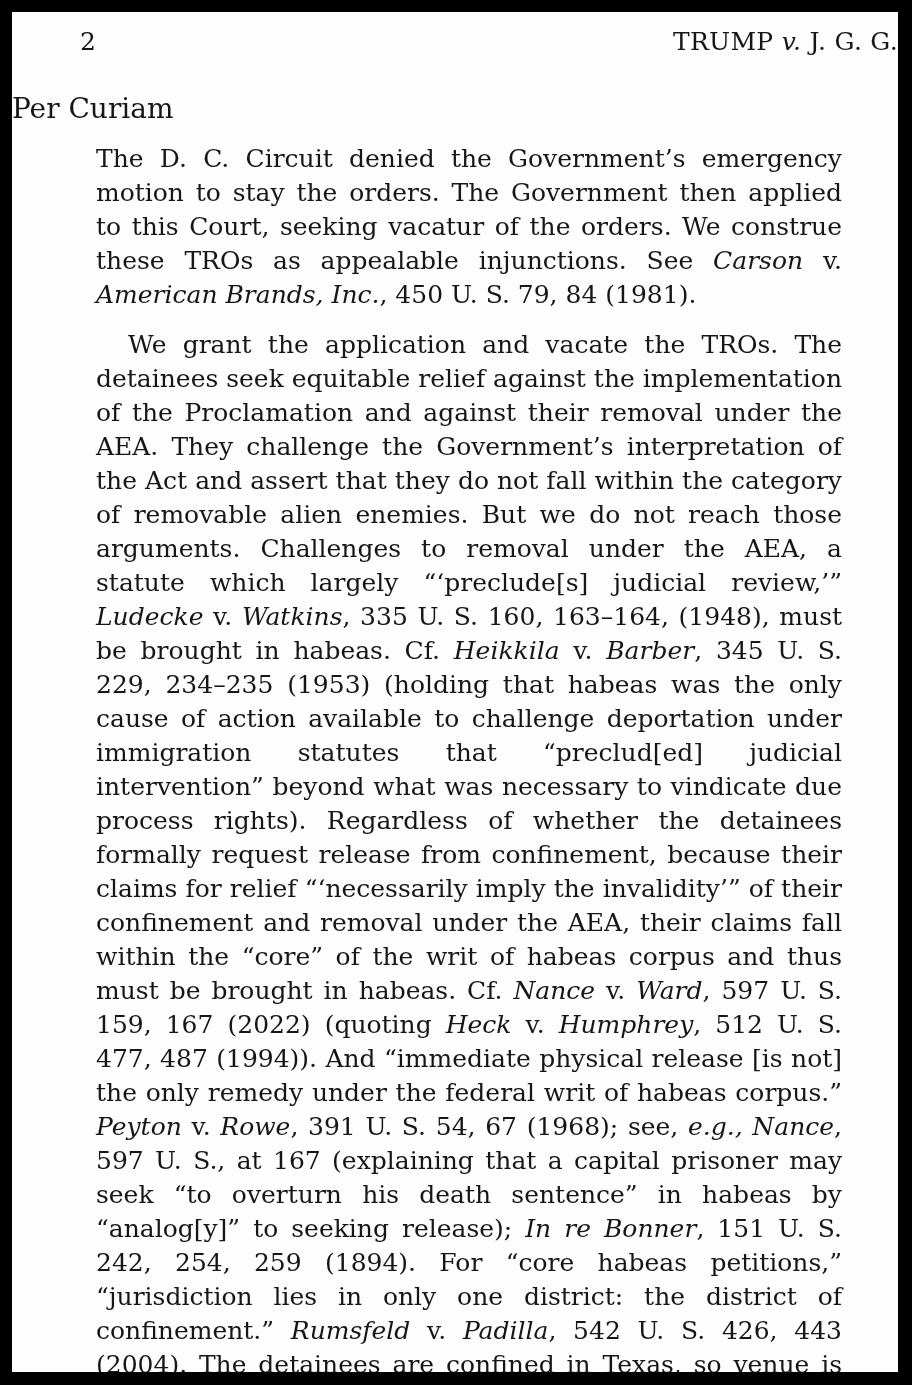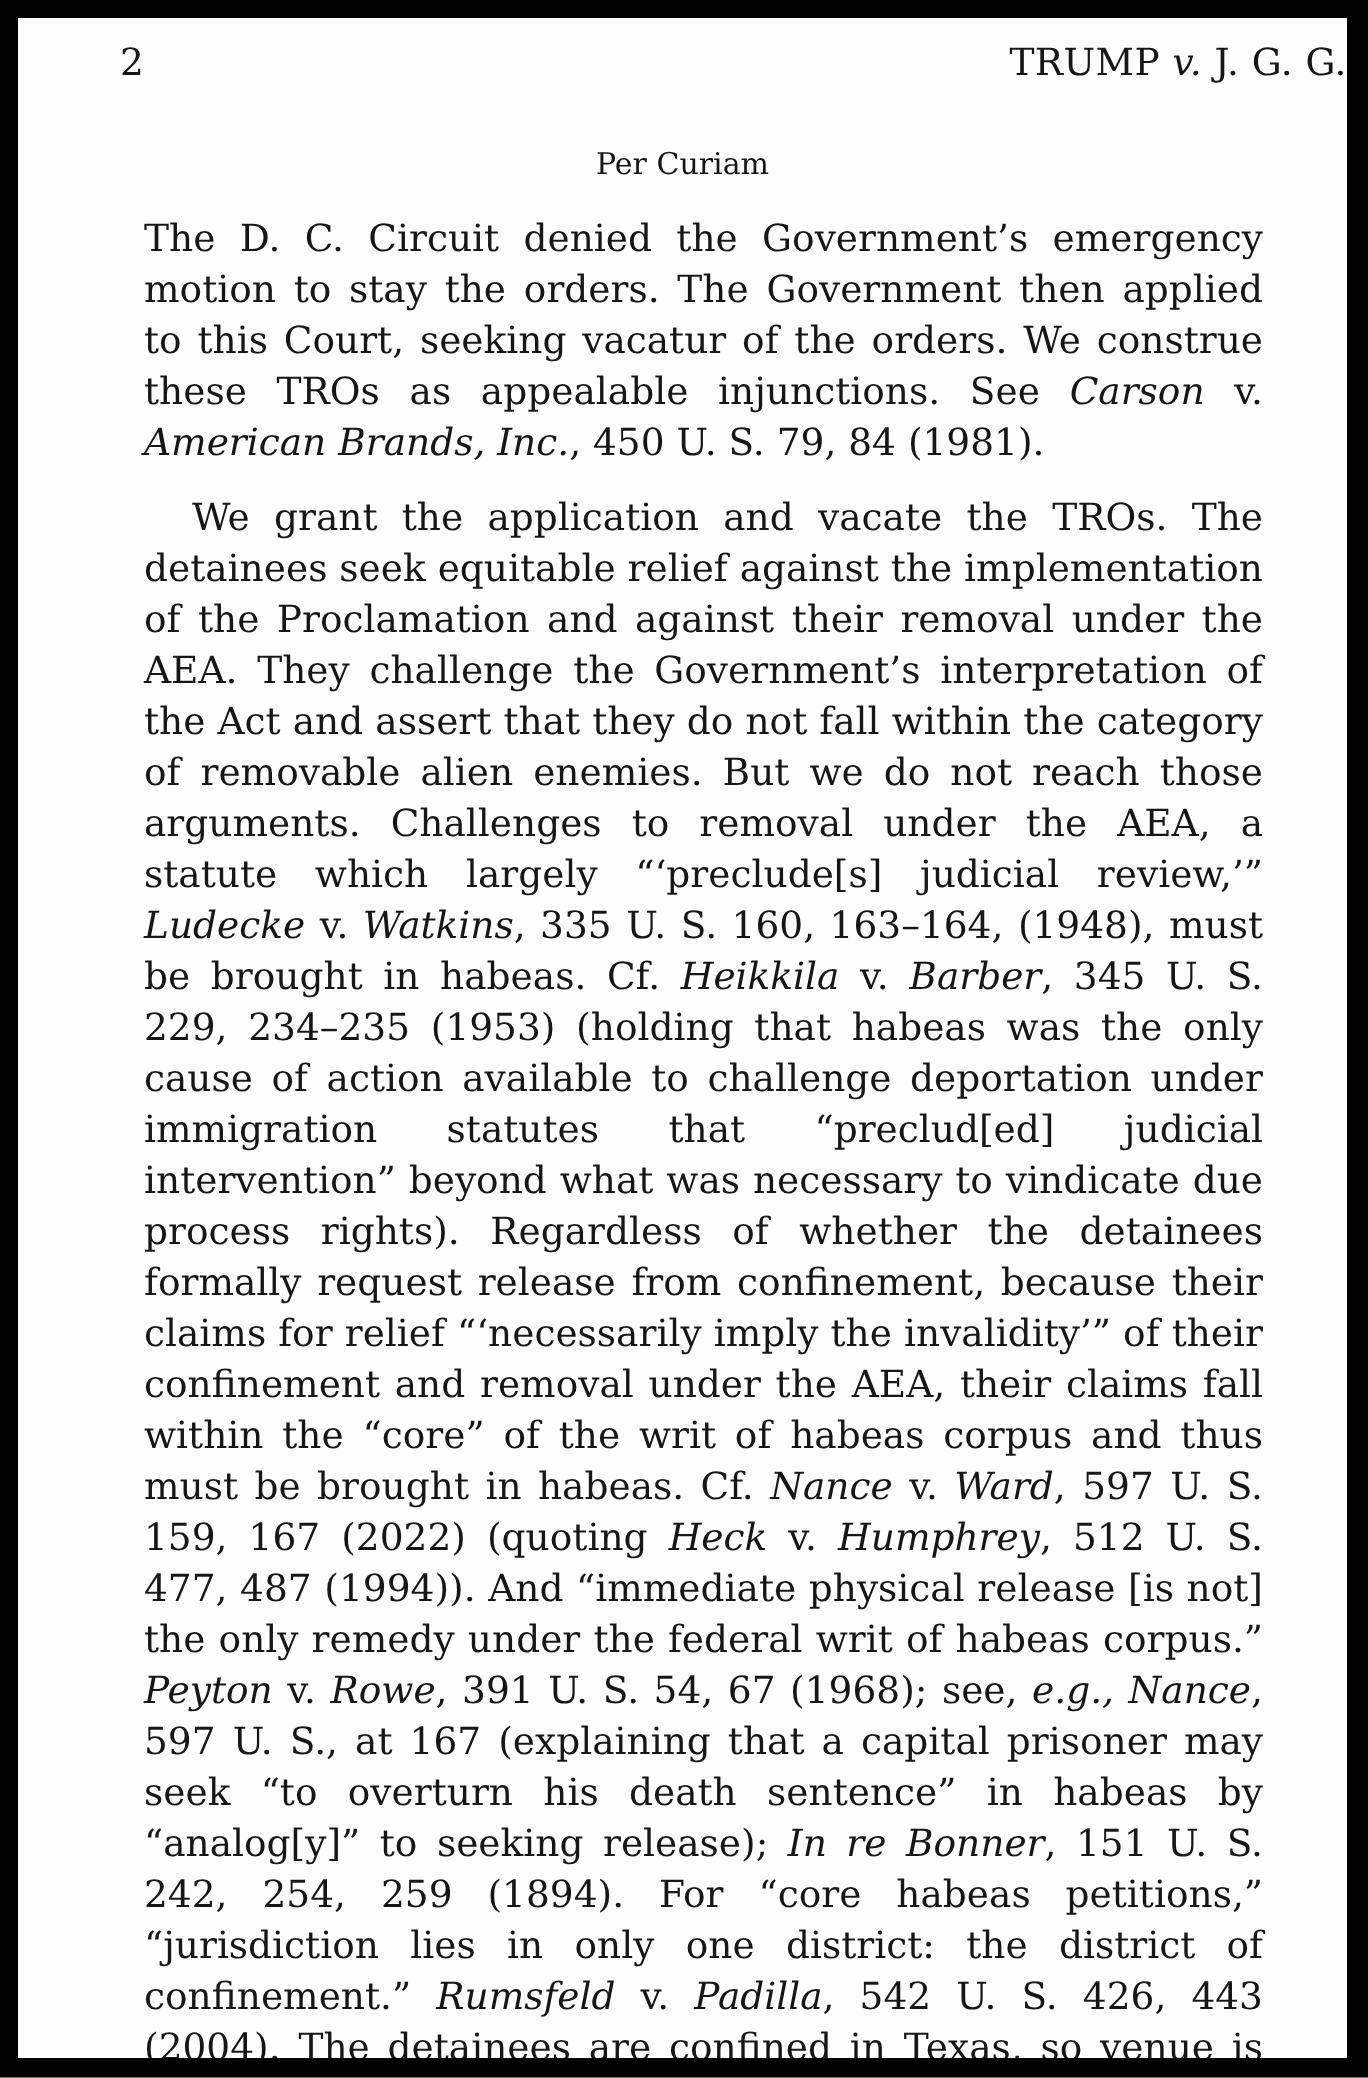--- a/index.html
+++ b/index.html
@@ -30,23 +30,22 @@
   .page-num {
     position: absolute;
     left: 68px;
     top: 0;
   }
   .doc-title {
     text-align: right;
     letter-spacing: 0.3px;
   }
   .subtitle {
-    text-align: center;
     margin-top: 33px;
-    font-size: 20px;
+    font-size: 28px;
     line-height: 34px;
   }
   .body-text {
     margin-top: 14px;
     padding: 0 40px 0 68px;
     font-size: 25px;
     line-height: 34px;
     text-align: justify;
   }
   .para { margin: 16px; }

